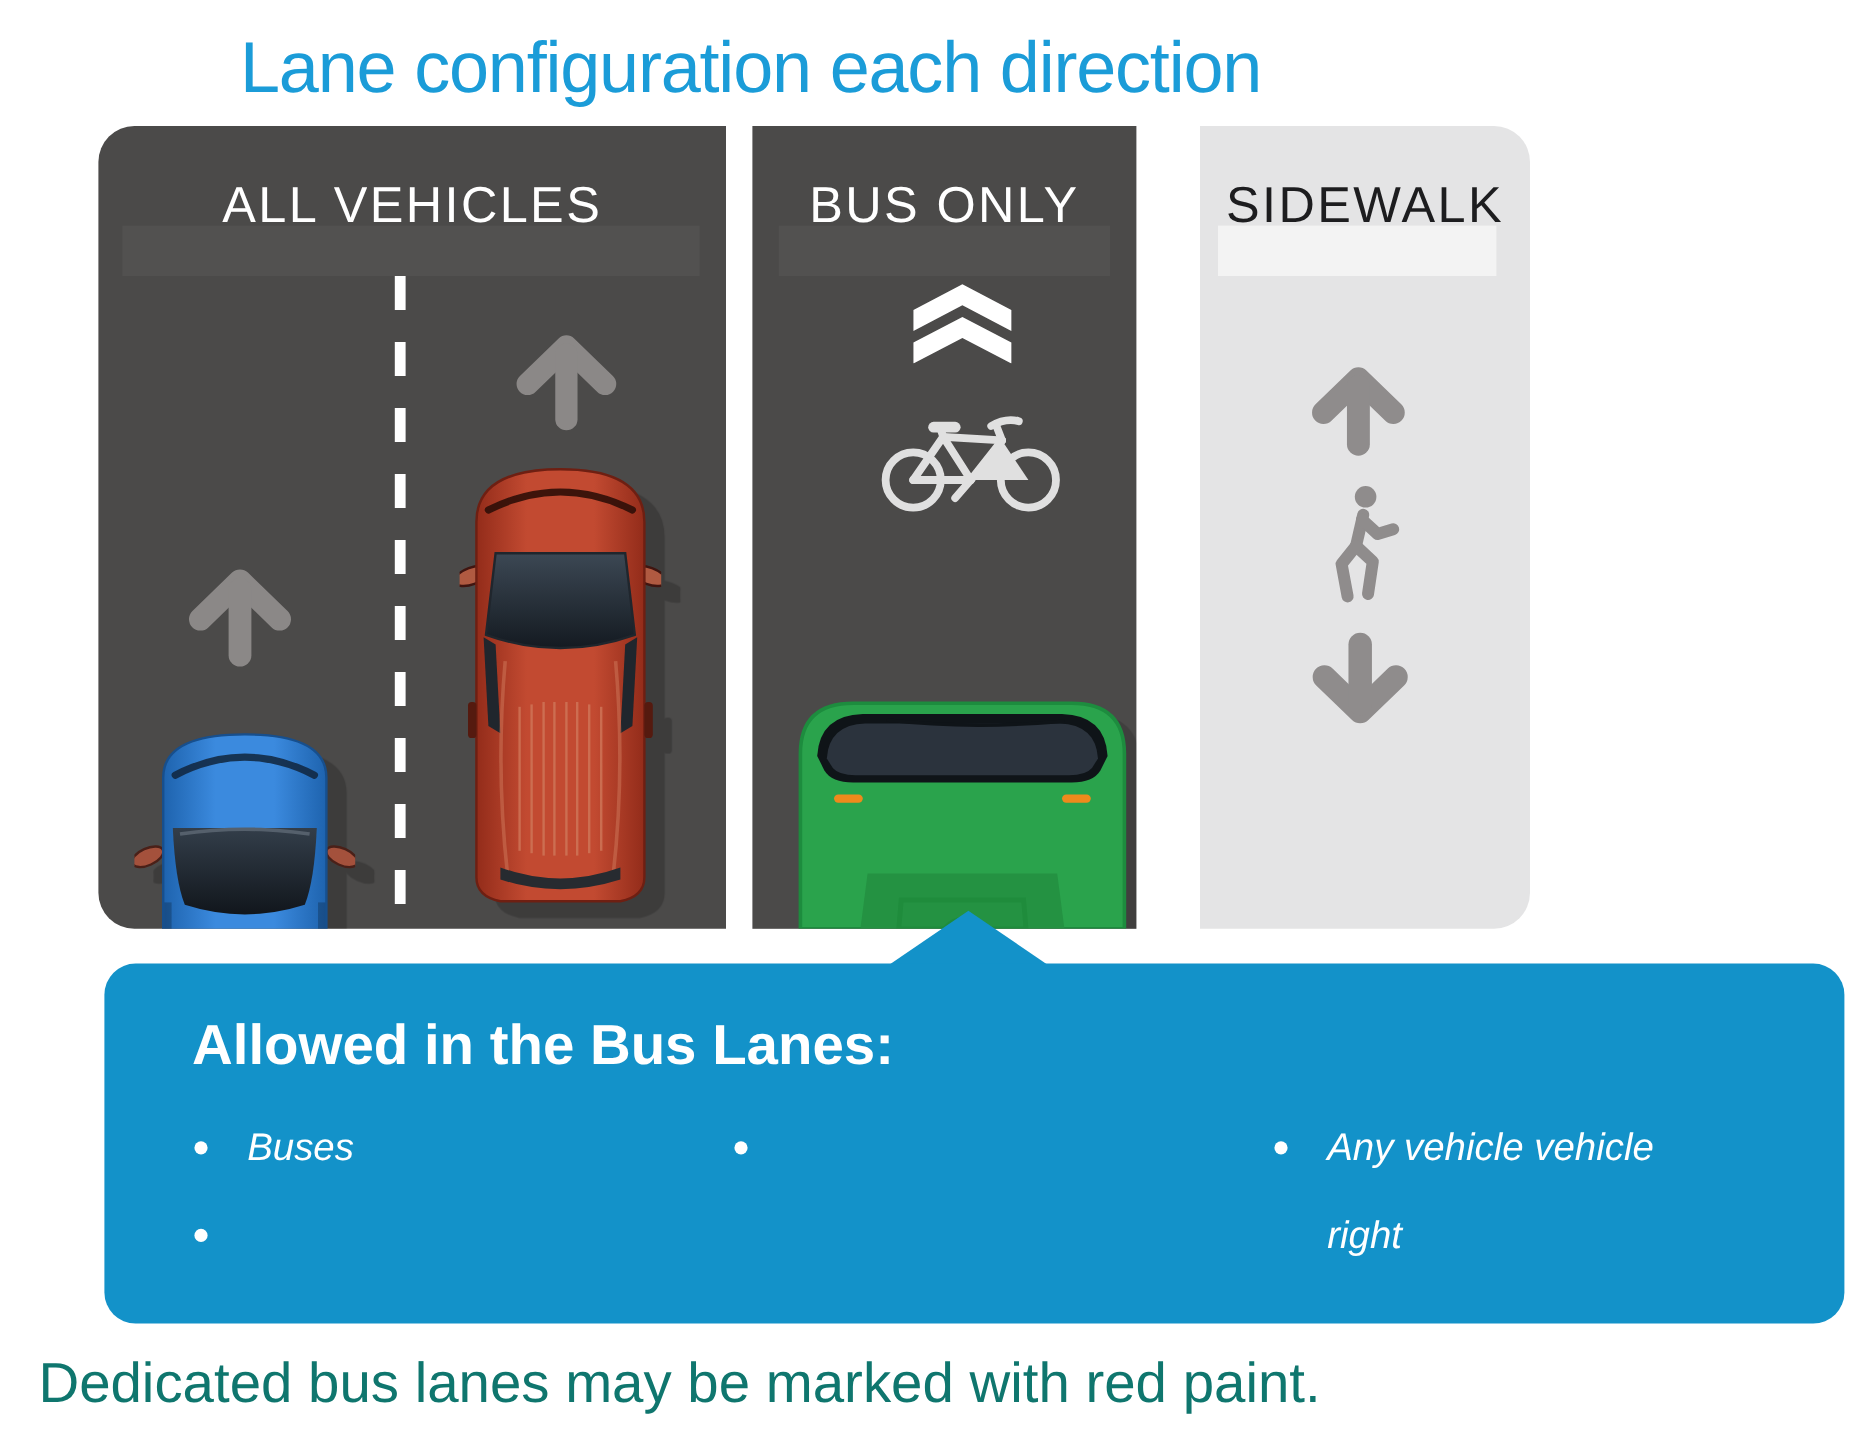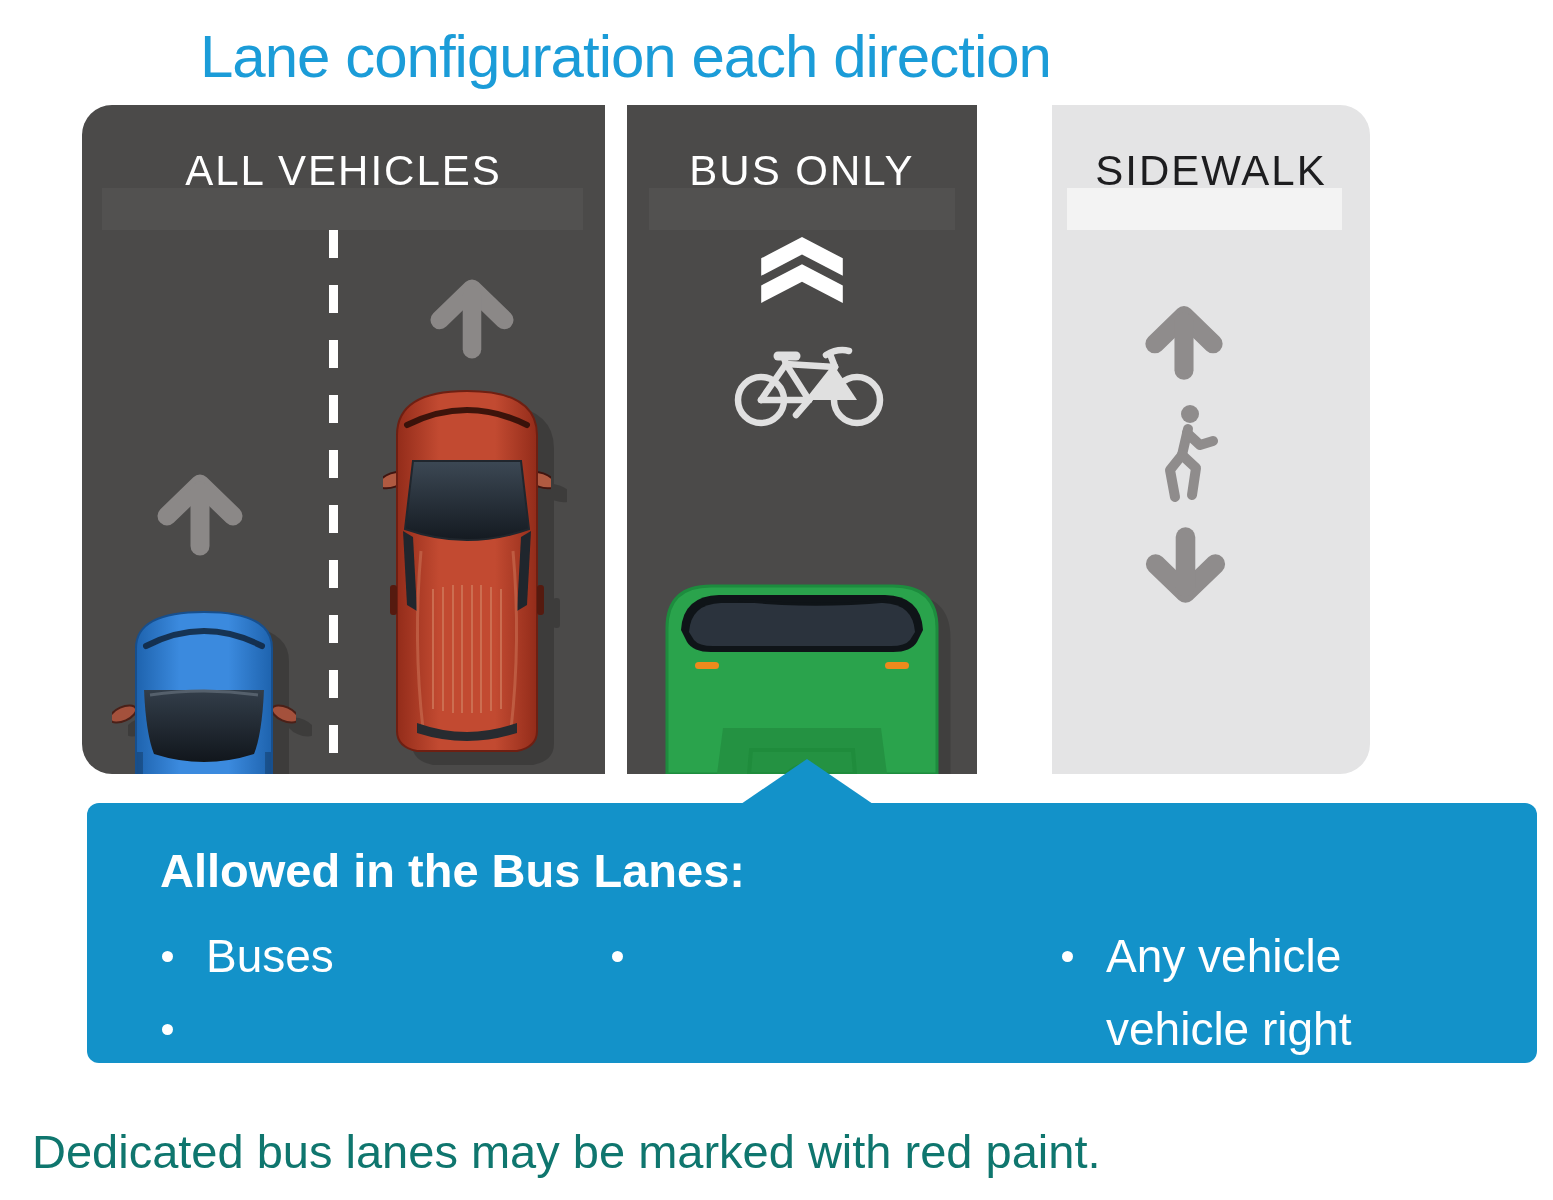--- a/index.html
+++ b/index.html
@@ -14,22 +14,22 @@
     font-family:"Liberation Sans", sans-serif; overflow:hidden;margin-left:32px;
   }
   .title{
     position:absolute; left:168px; top:22px; font-size:60px; font-weight:400;
     letter-spacing:-1px; color:var(--title); white-space:nowrap;
   }
   .panel{position:absolute; top:105px; height:669px; overflow:hidden;}
   .panel.road{background:var(--road);}
   .panel.walk{background:var(--sidewalk);}
   .panel-left{left:50px; width:523px; border-radius:30px 0 0 30px;}
-  .panel-mid{left:595px; width:350px;}
-  .panel-right{left:1020px; width:318px; border-radius:0 30px 30px 0;}
+  .panel-mid{left:595px; width:320px;}
+  .panel-right{left:968px; width:275px; border-radius:0 30px 30px 0;}
   .panel-label{
     position:absolute; left:0; right:0; top:42px; text-align:center;
     font-size:42px; letter-spacing:2px; color:var(--white); white-space:nowrap;
   }
   .panel-label.dark{color:var(--dark-text);}
   .band{position:absolute; top:83px; height:42px; background:rgba(255,255,255,.04);}
   .band.light{background:rgba(255,255,255,.55);}
   .dashes{
     position:absolute; left:247px; top:125px; width:9px; height:544px;
     background:repeating-linear-gradient(to bottom, var(--white) 0 28px, transparent 28px 55px);
@@ -44,39 +44,40 @@
   .chevrons{position:absolute; left:131px; top:130px; width:88px; height:68px;}
   .chevrons svg{display:block; width:100%; height:100%; fill:var(--white);}
   .bike{position:absolute; left:107px; top:231px; width:150px; height:92px; color:#e0e0e0;}
   .bike svg{display:block; width:100%; height:100%;}
   .marking{
     position:absolute; left:0; right:0; top:345px; text-align:center;
     color:var(--white); font-size:40px; font-weight:700; letter-spacing:10px;
     line-height:57px; padding-left:10px;
   }
   .callout{
-    position:absolute; left:55px; top:803px; width:1450px; height:260px;
-    background:var(--callout); border-radius:12px;
+    position:absolute; left:55px; top:803px; width:1450px; height:300px;
+    background:var(--callout); border-radius:26px;
   }
   .callout-pointer{
     position:absolute; left:709px; top:759px; width:0; height:0;
     border-left:66px solid transparent; border-right:66px solid transparent;
     border-bottom:45px solid var(--callout);
   }
   .callout-heading{
     position:absolute; left:73px; top:40px; color:var(--white);
     font-size:47px; font-weight:700; white-space:nowrap;
   }
   .callout-col{position:absolute; top:117px; margin:0; padding:0; list-style:none;}
   .col-1{left:73px; width:420px;}
   .col-2{left:523px; width:330px;}
   .col-3{left:973px; width:345px;}
   .callout-col li{
-    position:relative; color:var(--white); font-size:46px; line-height:73px;
+    position:relative; color:var(--white); font-size:32px; line-height:73px;
     padding-left:46px;
+    font-style:italic;
   }
   .dot{
     position:absolute; left:2px; top:31px; width:11px; height:11px;
     border-radius:50%; background:var(--white);
   }
   .footnote{
     position:absolute; left:0; right:0; top:1124px; 
     font-size:47px; color:#0f766e;
   }
 </style>

